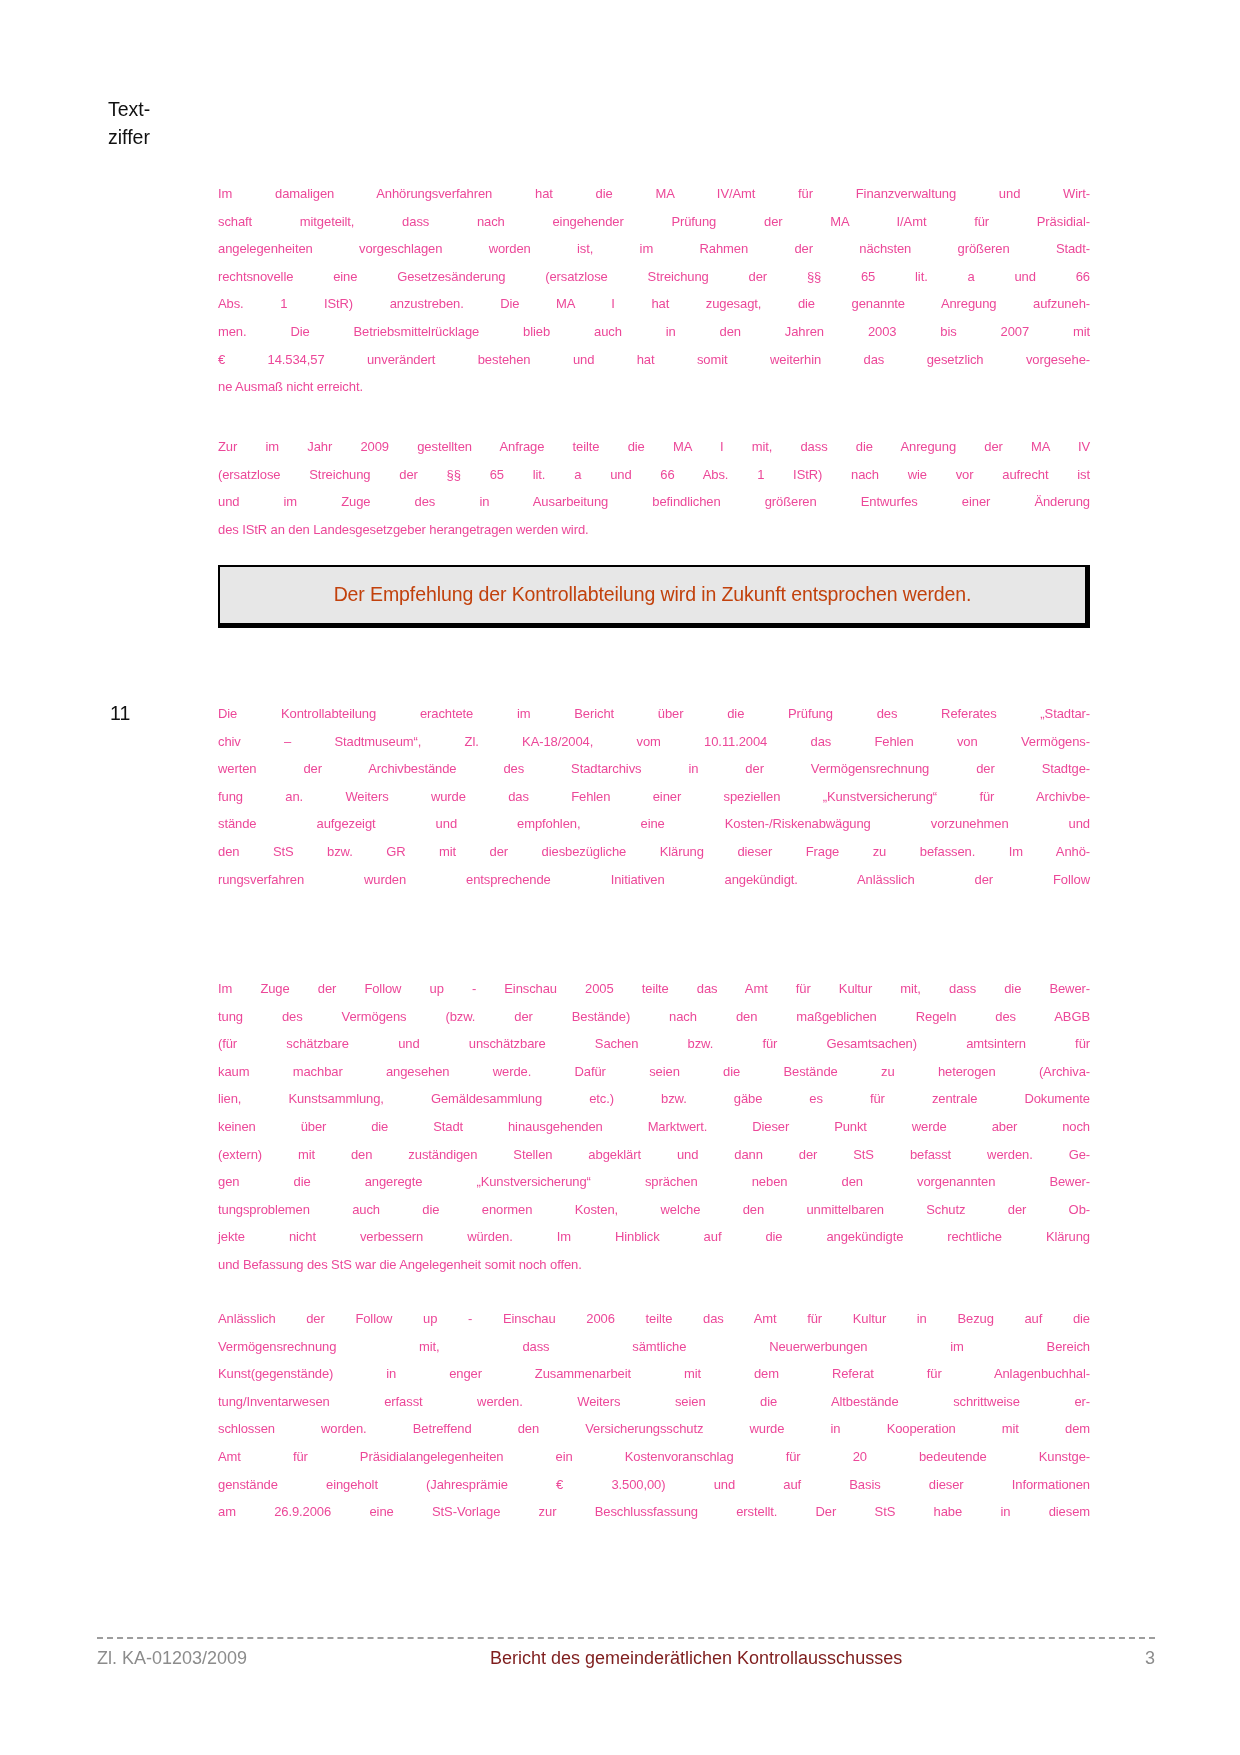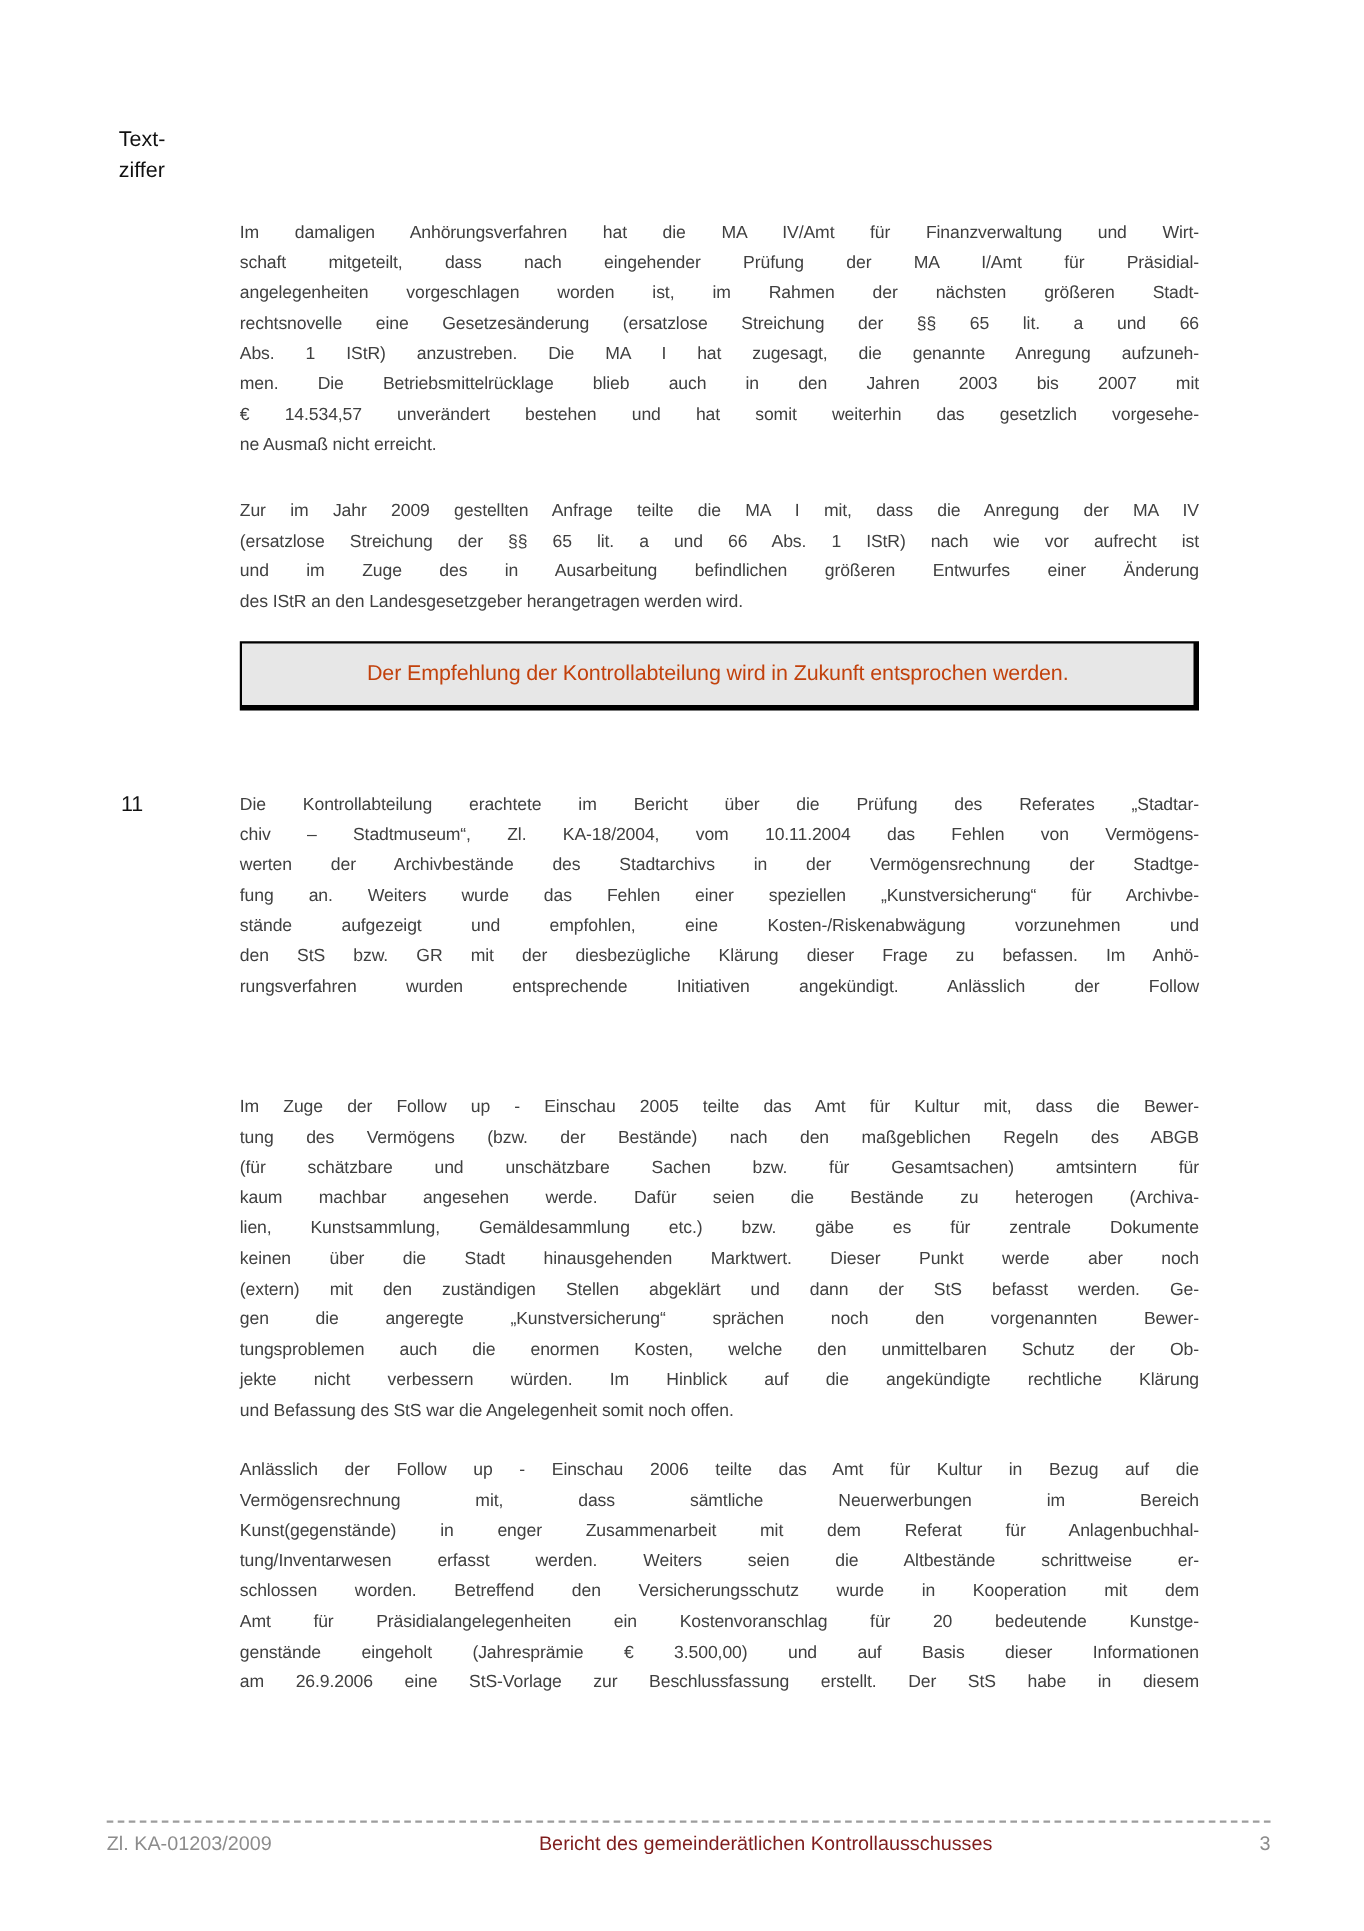--- a/index.html
+++ b/index.html
@@ -8,32 +8,31 @@
     background: #ffffff;
   }
   .page {
     position: relative;
     width: 1240px;
     height: 1717px;
     background: #ffffff;
     font-family: "Liberation Sans", "DejaVu Sans", sans-serif;
     color: #111111;
     overflow: hidden;
-    margin-top: 18px;
   }
 
   
   .para {
     position: absolute;
     left: 218px;
     width: 872px;
-    font-size: 16px;
+    font-size: 13px;
     line-height: 27.6px;
     letter-spacing: -0.1px;
-    color: #404040;
+    color: #ec4899;
   }
   .pline {
     text-align: justify;
     text-align-last: justify;
   }
   .pline.last {
     text-align: right;
     text-align-last: left;
   }
 
@@ -158,21 +157,21 @@
     </div>
 
   <div class="para p-s11-2">
       <div class="pline">Im Zuge der Follow up - Einschau 2005 teilte das Amt für Kultur mit, dass die Bewer-</div>
       <div class="pline">tung des Vermögens (bzw. der Bestände) nach den maßgeblichen Regeln des ABGB</div>
       <div class="pline">(für schätzbare und unschätzbare Sachen bzw. für Gesamtsachen) amtsintern für</div>
       <div class="pline">kaum machbar angesehen werde. Dafür seien die Bestände zu heterogen (Archiva-</div>
       <div class="pline">lien, Kunstsammlung, Gemäldesammlung etc.) bzw. gäbe es für zentrale Dokumente</div>
       <div class="pline">keinen über die Stadt hinausgehenden Marktwert. Dieser Punkt werde aber noch</div>
       <div class="pline">(extern) mit den zuständigen Stellen abgeklärt und dann der StS befasst werden. Ge-</div>
-      <div class="pline">gen die angeregte „Kunstversicherung“ sprächen noch den vorgenannten Bewer-</div>
+      <div class="pline">gen die angeregte „Kunstversicherung“ sprächen neben den vorgenannten Bewer-</div>
       <div class="pline">tungsproblemen auch die enormen Kosten, welche den unmittelbaren Schutz der Ob-</div>
       <div class="pline">jekte nicht verbessern würden. Im Hinblick auf die angekündigte rechtliche Klärung</div>
       <div class="pline last">und Befassung des StS war die Angelegenheit somit noch offen.</div>
     </div>
 
   <div class="para p-s11-3">
       <div class="pline">Anlässlich der Follow up - Einschau 2006 teilte das Amt für Kultur in Bezug auf die</div>
       <div class="pline">Vermögensrechnung mit, dass sämtliche Neuerwerbungen im Bereich</div>
       <div class="pline">Kunst(gegenstände) in enger Zusammenarbeit mit dem Referat für Anlagenbuchhal-</div>
       <div class="pline">tung/Inventarwesen erfasst werden. Weiters seien die Altbestände schrittweise er-</div>

